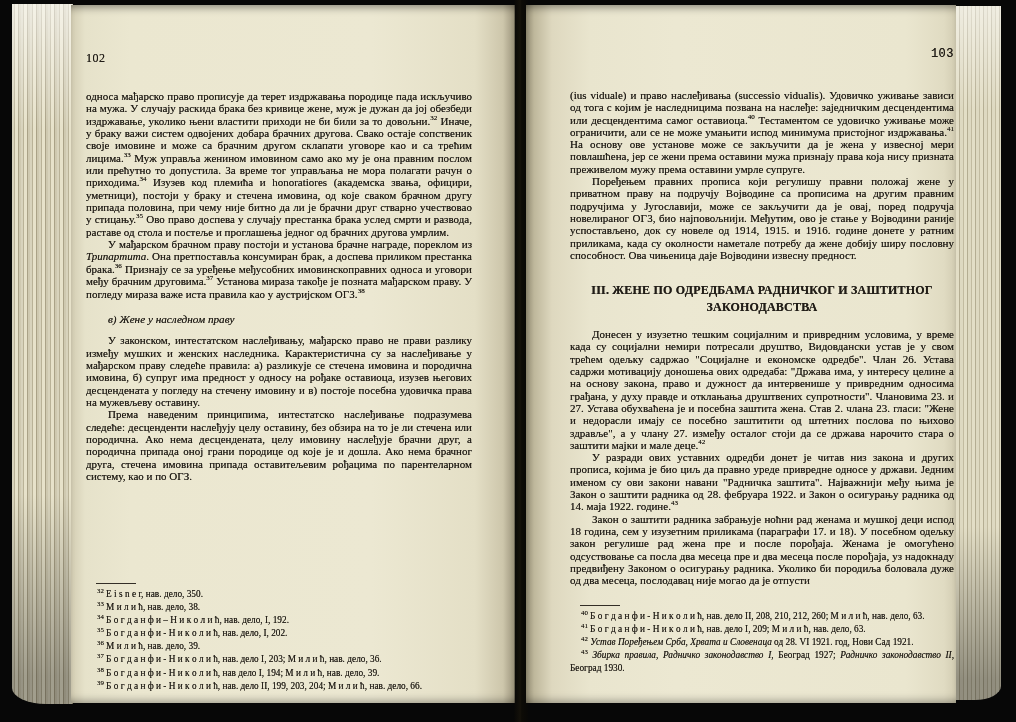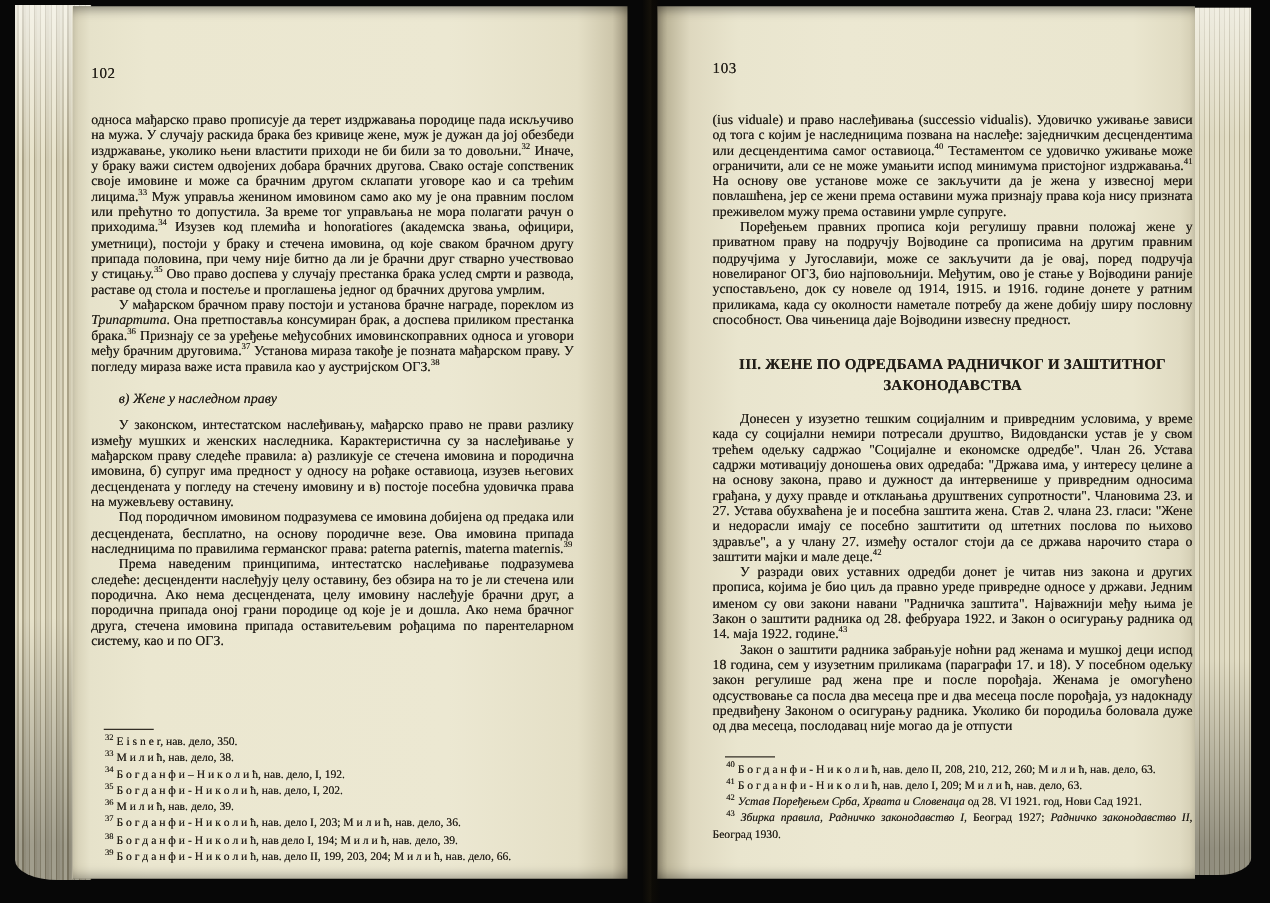--- a/index.html
+++ b/index.html
@@ -23,41 +23,41 @@
     background:
       linear-gradient(180deg, rgba(255,255,255,.5) 0%, rgba(255,255,255,0) 15%, rgba(0,0,0,0) 75%, rgba(0,0,0,.35) 97%),
       repeating-linear-gradient(90deg,#e3dec6 0 3px,#b4ad92 3px 4px,#ded9c1 4px 7px,#c2bba0 7px 8px);
     border-bottom-right-radius:26px 14px;
   }
   .page{
     position:absolute;top:5px;height:698px;
     color:#211d17;
   }
   .page-left{
-    left:58px;width:444px;
+    left:71px;width:444px;
     background:linear-gradient(90deg,#d3cdb3 0px,#e6e2ca 14px,#ebe7d0 60px,#ece8d2 300px,#e4dfc6 404px,#cdc6ab 432px,#9a927a 444px);
     box-shadow:inset 0 8px 9px -6px rgba(0,0,0,.45), inset 0 -8px 9px -6px rgba(0,0,0,.35);
   }
   .page-right{
     left:526px;width:430px;
     background:linear-gradient(90deg,#8f8870 0px,#beb79b 8px,#ded8bf 26px,#e9e5ce 64px,#ece8d2 150px,#eae6cf 380px,#e0dbc2 418px,#d2ccb2 430px);
     box-shadow:inset 0 8px 9px -6px rgba(0,0,0,.45), inset 0 -8px 9px -6px rgba(0,0,0,.35);
   }
   .spine{
     position:absolute;left:514px;top:0;width:14px;height:722px;
     background:linear-gradient(90deg,rgba(10,8,4,.25),#14110a 45%,#0d0b06 55%,rgba(10,8,4,.3));
   }
   .col{position:absolute;text-align:justify;}
   .col-left{left:15px;top:46px;width:386px;}
   .col-right{left:44px;top:42px;width:384px;}
   .pgnum{
     font-size:12px;letter-spacing:.5px;margin:0 0 24px 0;
     text-shadow:0 0 .4px rgba(33,29,23,.85);
   }
-  .pgnum.right{margin-bottom:28px;}
+  .pgnum.right{text-align:right;margin-bottom:28px;font-family:Liberation Mono, monospace;}
   .body-text{font-size:11px;line-height:12.35px;}
   .col-right .body-text{line-height:12.3px;}
   .para{margin:0;text-shadow:0 0 .4px rgba(33,29,23,.8);}
   .para.ind{text-indent:22px;}
   .sub-heading{
     font-size:11.2px;font-style:italic;font-weight:normal;
     margin:13px 0 9px 22px;text-align:left;text-shadow:0 0 .4px rgba(33,29,23,.8);
   }
   .section-heading{
     font-size:12px;font-weight:bold;text-align:center;
@@ -80,21 +80,20 @@
 <div class="edge-stack-right"></div>
 
 <div class="page page-left">
   <div class="col col-left">
     <p class="pgnum">102</p>
     <div class="body-text">
         <p class="para">односа мађарско право прописује да терет издржавања породице пада искључиво на мужа. У случају раскида брака без кривице жене, муж је дужан да јој обезбеди издржавање, уколико њени властити приходи не би били за то довољни.<sup class="fnref">32</sup> Иначе, у браку важи систем одвојених добара брачних другова. Свако остаје сопственик своје имовине и може са брачним другом склапати уговоре као и са трећим лицима.<sup class="fnref">33</sup> Муж управља женином имовином само ако му је она правним послом или прећутно то допустила. За време тог управљања не мора полагати рачун о приходима.<sup class="fnref">34</sup> Изузев код племића и honoratiores (академска звања, официри, уметници), постоји у браку и стечена имовина, од које сваком брачном другу припада половина, при чему није битно да ли је брачни друг стварно учествовао у стицању.<sup class="fnref">35</sup> Ово право доспева у случају престанка брака услед смрти и развода, раставе од стола и постеље и проглашења једног од брачних другова умрлим.</p>
         <p class="para ind">У мађарском брачном праву постоји и установа брачне награде, пореклом из <em>Трипартита</em>. Она претпоставља консумиран брак, а доспева приликом престанка брака.<sup class="fnref">36</sup> Признају се за уређење међусобних имовинскоправних односа и уговори међу брачним друговима.<sup class="fnref">37</sup> Установа мираза такође је позната мађарском праву. У погледу мираза важе иста правила као у аустријском ОГЗ.<sup class="fnref">38</sup></p>
         <h3 class="sub-heading">в) Жене у наследном праву</h3>
         <p class="para ind">У законском, интестатском наслеђивању, мађарско право не прави разлику између мушких и женских наследника. Карактеристична су за наслеђивање у мађарском праву следеће правила: а) разликује се стечена имовина и породична имовина, б) супруг има предност у односу на рођаке оставиоца, изузев његових десцендената у погледу на стечену имовину и в) постоје посебна удовичка права на мужевљеву оставину.</p>
-        <p class="para ind">Под породичном имовином подразумева се имовина добијена од предака или десцендената, бесплатно, на основу породичне везе. Ова имовина припада наследницима по правилима германског права: paterna paternis, materna maternis.<sup class="fnref">39</sup></p>
         <p class="para ind">Према наведеним принципима, интестатско наслеђивање подразумева следеће: десценденти наслеђују целу оставину, без обзира на то је ли стечена или породична. Ако нема десцендената, целу имовину наслеђује брачни друг, а породична припада оној грани породице од које је и дошла. Ако нема брачног друга, стечена имовина припада оставитељевим рођацима по парентеларном систему, као и по ОГЗ.</p>
       </div>
   </div>
   <div class="footnotes footnotes-left">
     <hr class="fn-rule">
     <div>
         <div class="fn"><sup>32</sup> E i s n e r, нав. дело, 350.</div>
         <div class="fn"><sup>33</sup> М и л и ћ, нав. дело, 38.</div>
         <div class="fn"><sup>34</sup> Б о г д а н ф и – Н и к о л и ћ, нав. дело, I, 192.</div>
         <div class="fn"><sup>35</sup> Б о г д а н ф и - Н и к о л и ћ, нав. дело, I, 202.</div>

